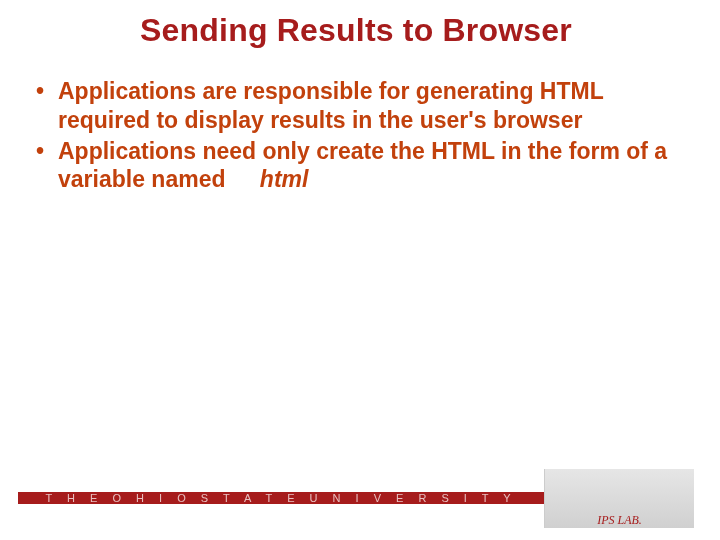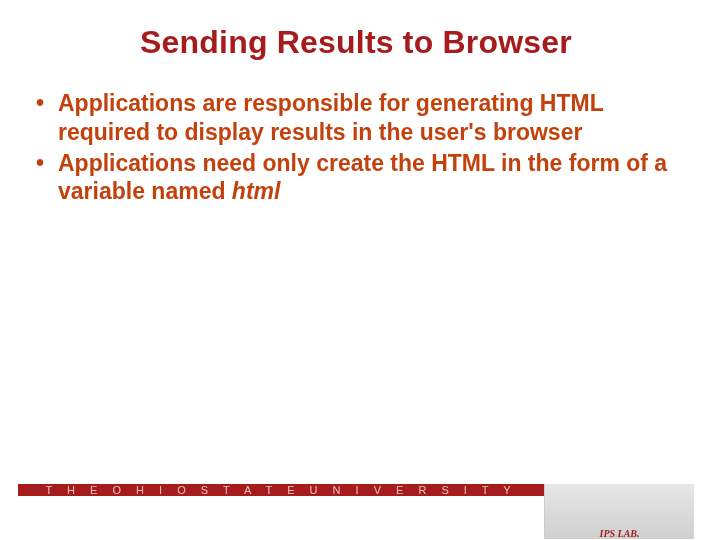--- a/index.html
+++ b/index.html
@@ -6,21 +6,21 @@
   html, body { width: 720px; height: 540px; overflow: hidden; }
   body {
     font-family: Arial, Helvetica, sans-serif;
     background: #ffffff;
     position: relative;
   }
   .slide {
     width: 712px;
     height: 540px;
     position: relative;
-    padding: 20px 30px 0 30px;
+    padding: 8px 30px 0 30px;
   }
   .title {
     color: #a61c1c;
     font-size: 32px;
     font-weight: bold;
     text-align: center;
     margin-top: 4px;
     margin-bottom: 28px;
     letter-spacing: 0.2px;
   }
@@ -39,29 +39,29 @@
     line-height: 1.25;
   }
   .bullets li::before {
     content: "•";
     position: absolute;
     left: 6px;
     top: 0;
     font-size: 23px;
     font-weight: bold;
   }
-  .italic { font-style: italic; }
+  .italic { font-style: italic; margin-left: 28px; }
   .footer {
     position: absolute;
     left: 18px;
     right: 18px;
     bottom: 28px;
     height: 28px;
     display: flex;
-    align-items: flex-start;
+    align-items: center;
   }
   .footer-red {
     flex: 1;
     background: #a61c1c;
     display: flex;
     align-items: center;
     justify-content: center;
     position: relative;
   }
   .footer-red-text {
@@ -74,23 +74,23 @@
   .footer-grey {
     width: 150px;
     background: linear-gradient(#e6e6e6, #d0d0d0);
     display: flex;
     align-items: center;
     justify-content: center;
     border-left: 1px solid #cccccc;
   }
   .footer-grey-text {
     color: #a61c1c;
-    font-size: 10px;
+    font-size: 12px;
     font-style: italic;
-    font-weight: bold;
+    font-weight: normal;
     font-family: Georgia, 'Times New Roman', serif;
     margin-top: 44px;
   }
 </style>
 </head>
 <body>
 
 <div class="slide">
   <h1 class="title">Sending Results to Browser</h1>
 

